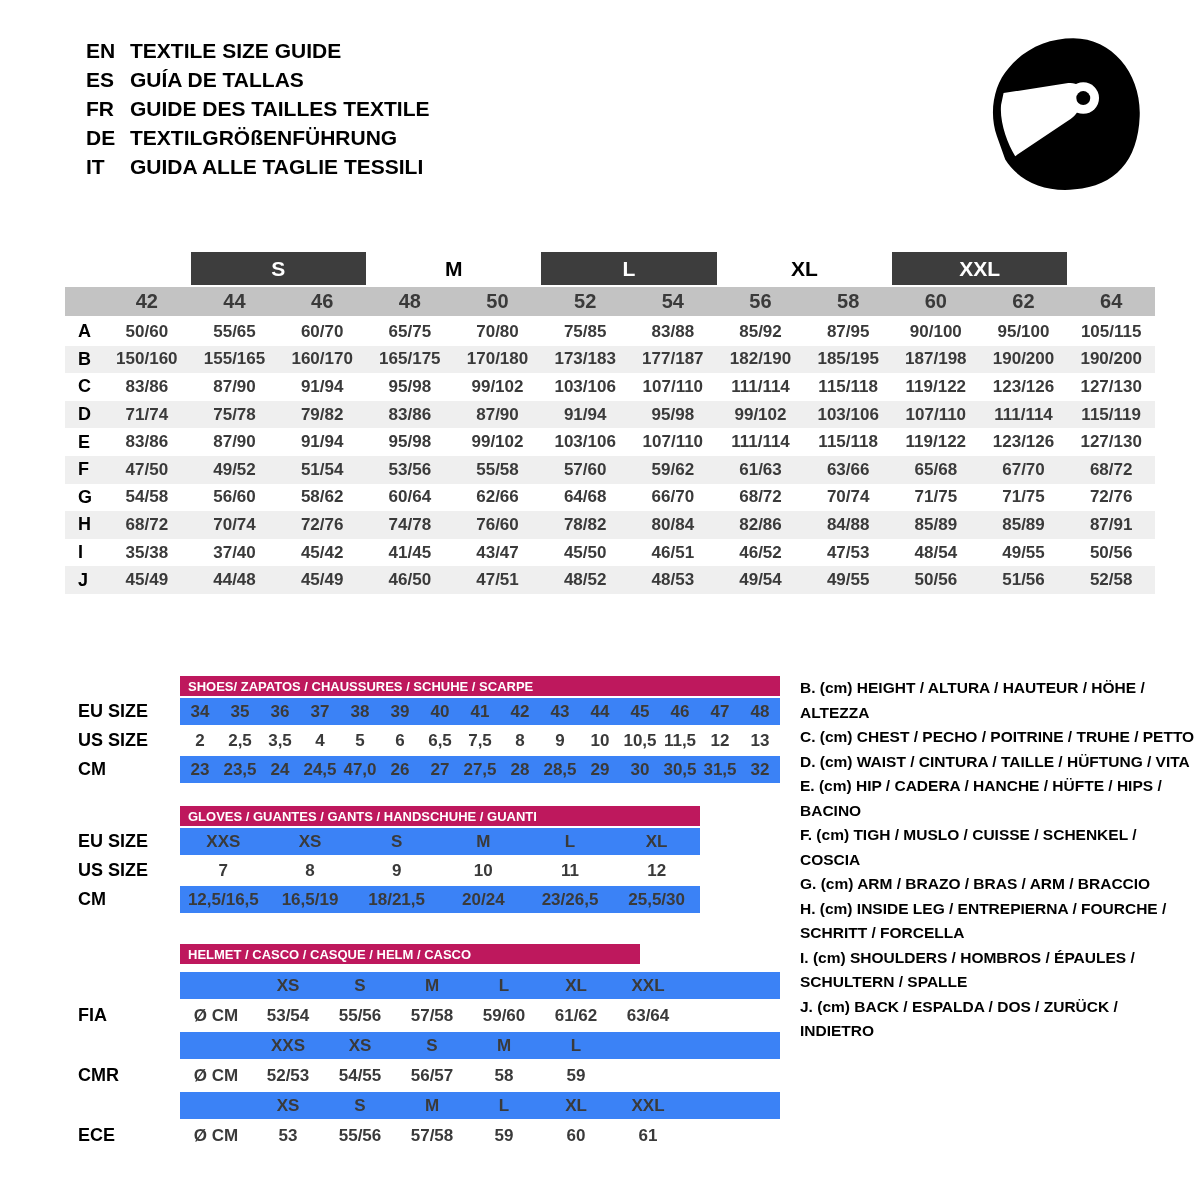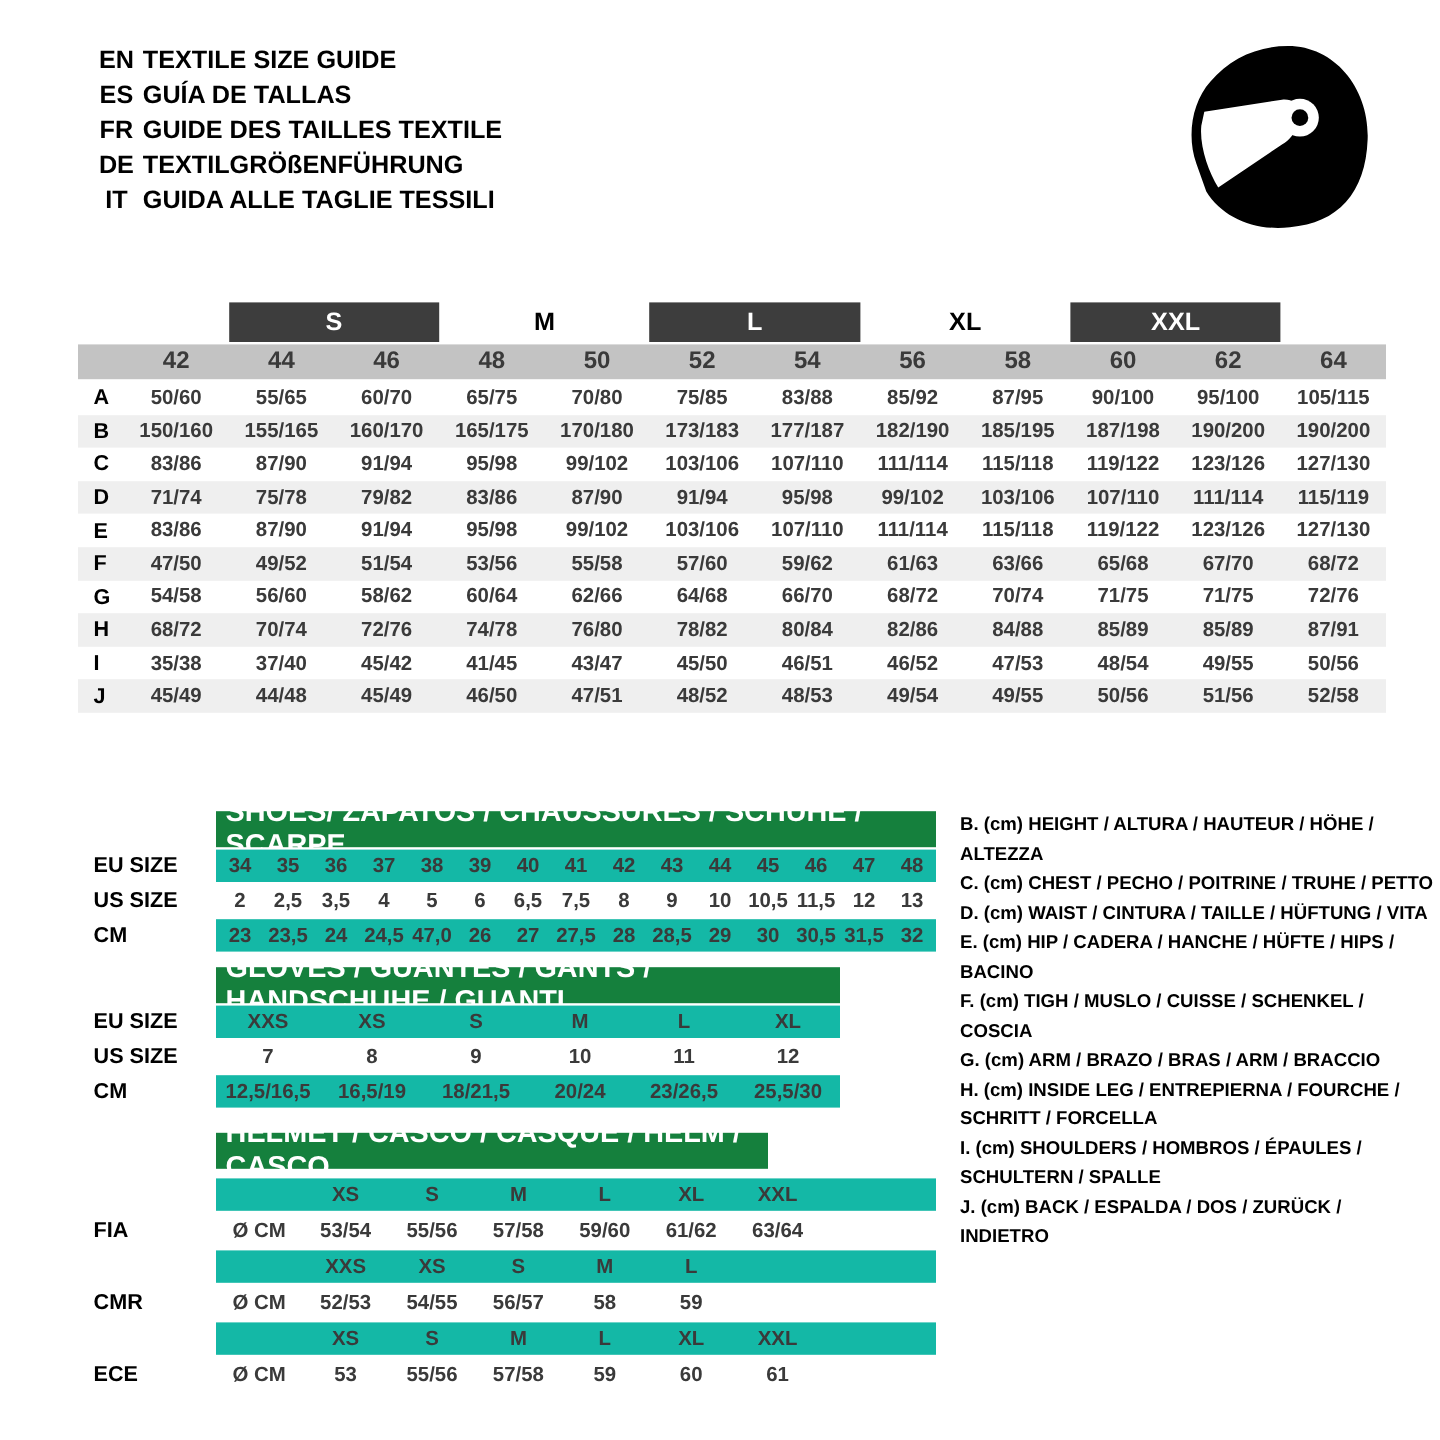--- a/index.html
+++ b/index.html
@@ -2,21 +2,21 @@
 <html><head>
 <meta charset="utf-8">
 <style>
   html,body{margin:0;padding:0;background:#fff;}
   .canvas{
     position:relative;width:1200px;height:1200px;background:#ffffff;
     font-family:"Liberation Sans", sans-serif;overflow:hidden;
   }
 
   
-  .lang-block{position:absolute;left:75px;top:36px;text-align:center;}
+  .lang-block{position:absolute;left:86px;top:36px;}
   .lang-row{display:flex;font-weight:bold;font-size:21px;color:#000;line-height:29px;}
   .lang-code{width:44px;flex:0 0 44px;}
   .lang-title{white-space:nowrap;}
 
   
   .helmet-icon{position:absolute;left:982px;top:30px;width:166px;height:166px;}
 
   
   .main-table{position:absolute;left:65px;top:252px;width:1090px;}
   .mt-grid{display:grid;grid-template-columns:38px repeat(12,1fr);align-items:center;text-align:center;}
@@ -27,34 +27,34 @@
   .mt-sizes{height:29px;background:#c3c3c3;font-weight:bold;font-size:20px;color:#3a3a3a;margin-bottom:2px;}
   .mt-datarow{height:27.6px;font-weight:bold;font-size:17px;color:#3a3a3a;}
   .mt-datarow.alt{background:#efefef;}
   .mt-letter{color:#000;font-size:18px;text-align:left;padding-left:13px;}
 
   
   .section{position:absolute;left:65px;}
   .sec-shoes{top:676px;}
   .sec-gloves{top:806px;}
   .sec-helmet{top:944px;}
-  .sec-title{margin-left:115px;height:30px;background:#15803d;color:#fff;font-weight:bold;
-             font-size:24px;display:flex;align-items:center;padding-left:8px;box-sizing:border-box;}
+  .sec-title{margin-left:115px;height:20px;background:#be185d;color:#fff;font-weight:bold;
+             font-size:13px;display:flex;align-items:center;padding-left:8px;box-sizing:border-box;}
   .sec-title.w600{width:600px;}
   .sec-title.w520{width:520px;}
   .sec-title.w460{width:460px;}
   .sec-row{display:flex;height:27px;margin-top:2px;align-items:stretch;}
   .sec-row.tall{height:29px;}
   .sec-label{width:115px;flex:0 0 115px;font-weight:bold;font-size:18px;color:#000;
              display:flex;align-items:center;padding-left:13px;box-sizing:border-box;}
   .sec-strip{display:grid;align-items:center;text-align:center;font-weight:bold;font-size:17px;color:#3a3a3a;}
   .strip-shoes{width:600px;grid-template-columns:repeat(15,1fr);}
   .strip-gloves{width:520px;grid-template-columns:repeat(6,1fr);}
   .strip-helmet{width:600px;grid-template-columns:72px repeat(6,72px) 1fr;}
-  .shaded{background:#14b8a6;}
+  .shaded{background:#3b82f6;}
   .helmet-gap{margin-top:8px;}
 
   
   .legend{position:absolute;left:800px;top:676px;width:396px;}
   .legend-item{font-weight:bold;font-size:15.5px;color:#000;line-height:24.5px;}
 </style>
 </head>
 <body>
 
 <div class="canvas">
@@ -219,21 +219,21 @@
           <div>71/75</div>
           <div>71/75</div>
           <div>72/76</div>
         </div>
         <div class="mt-grid mt-datarow alt">
           <div class="mt-letter">H</div>
           <div>68/72</div>
           <div>70/74</div>
           <div>72/76</div>
           <div>74/78</div>
-          <div>76/80</div>
+          <div>76/60</div>
           <div>78/82</div>
           <div>80/84</div>
           <div>82/86</div>
           <div>84/88</div>
           <div>85/89</div>
           <div>85/89</div>
           <div>87/91</div>
         </div>
         <div class="mt-grid mt-datarow">
           <div class="mt-letter">I</div>

